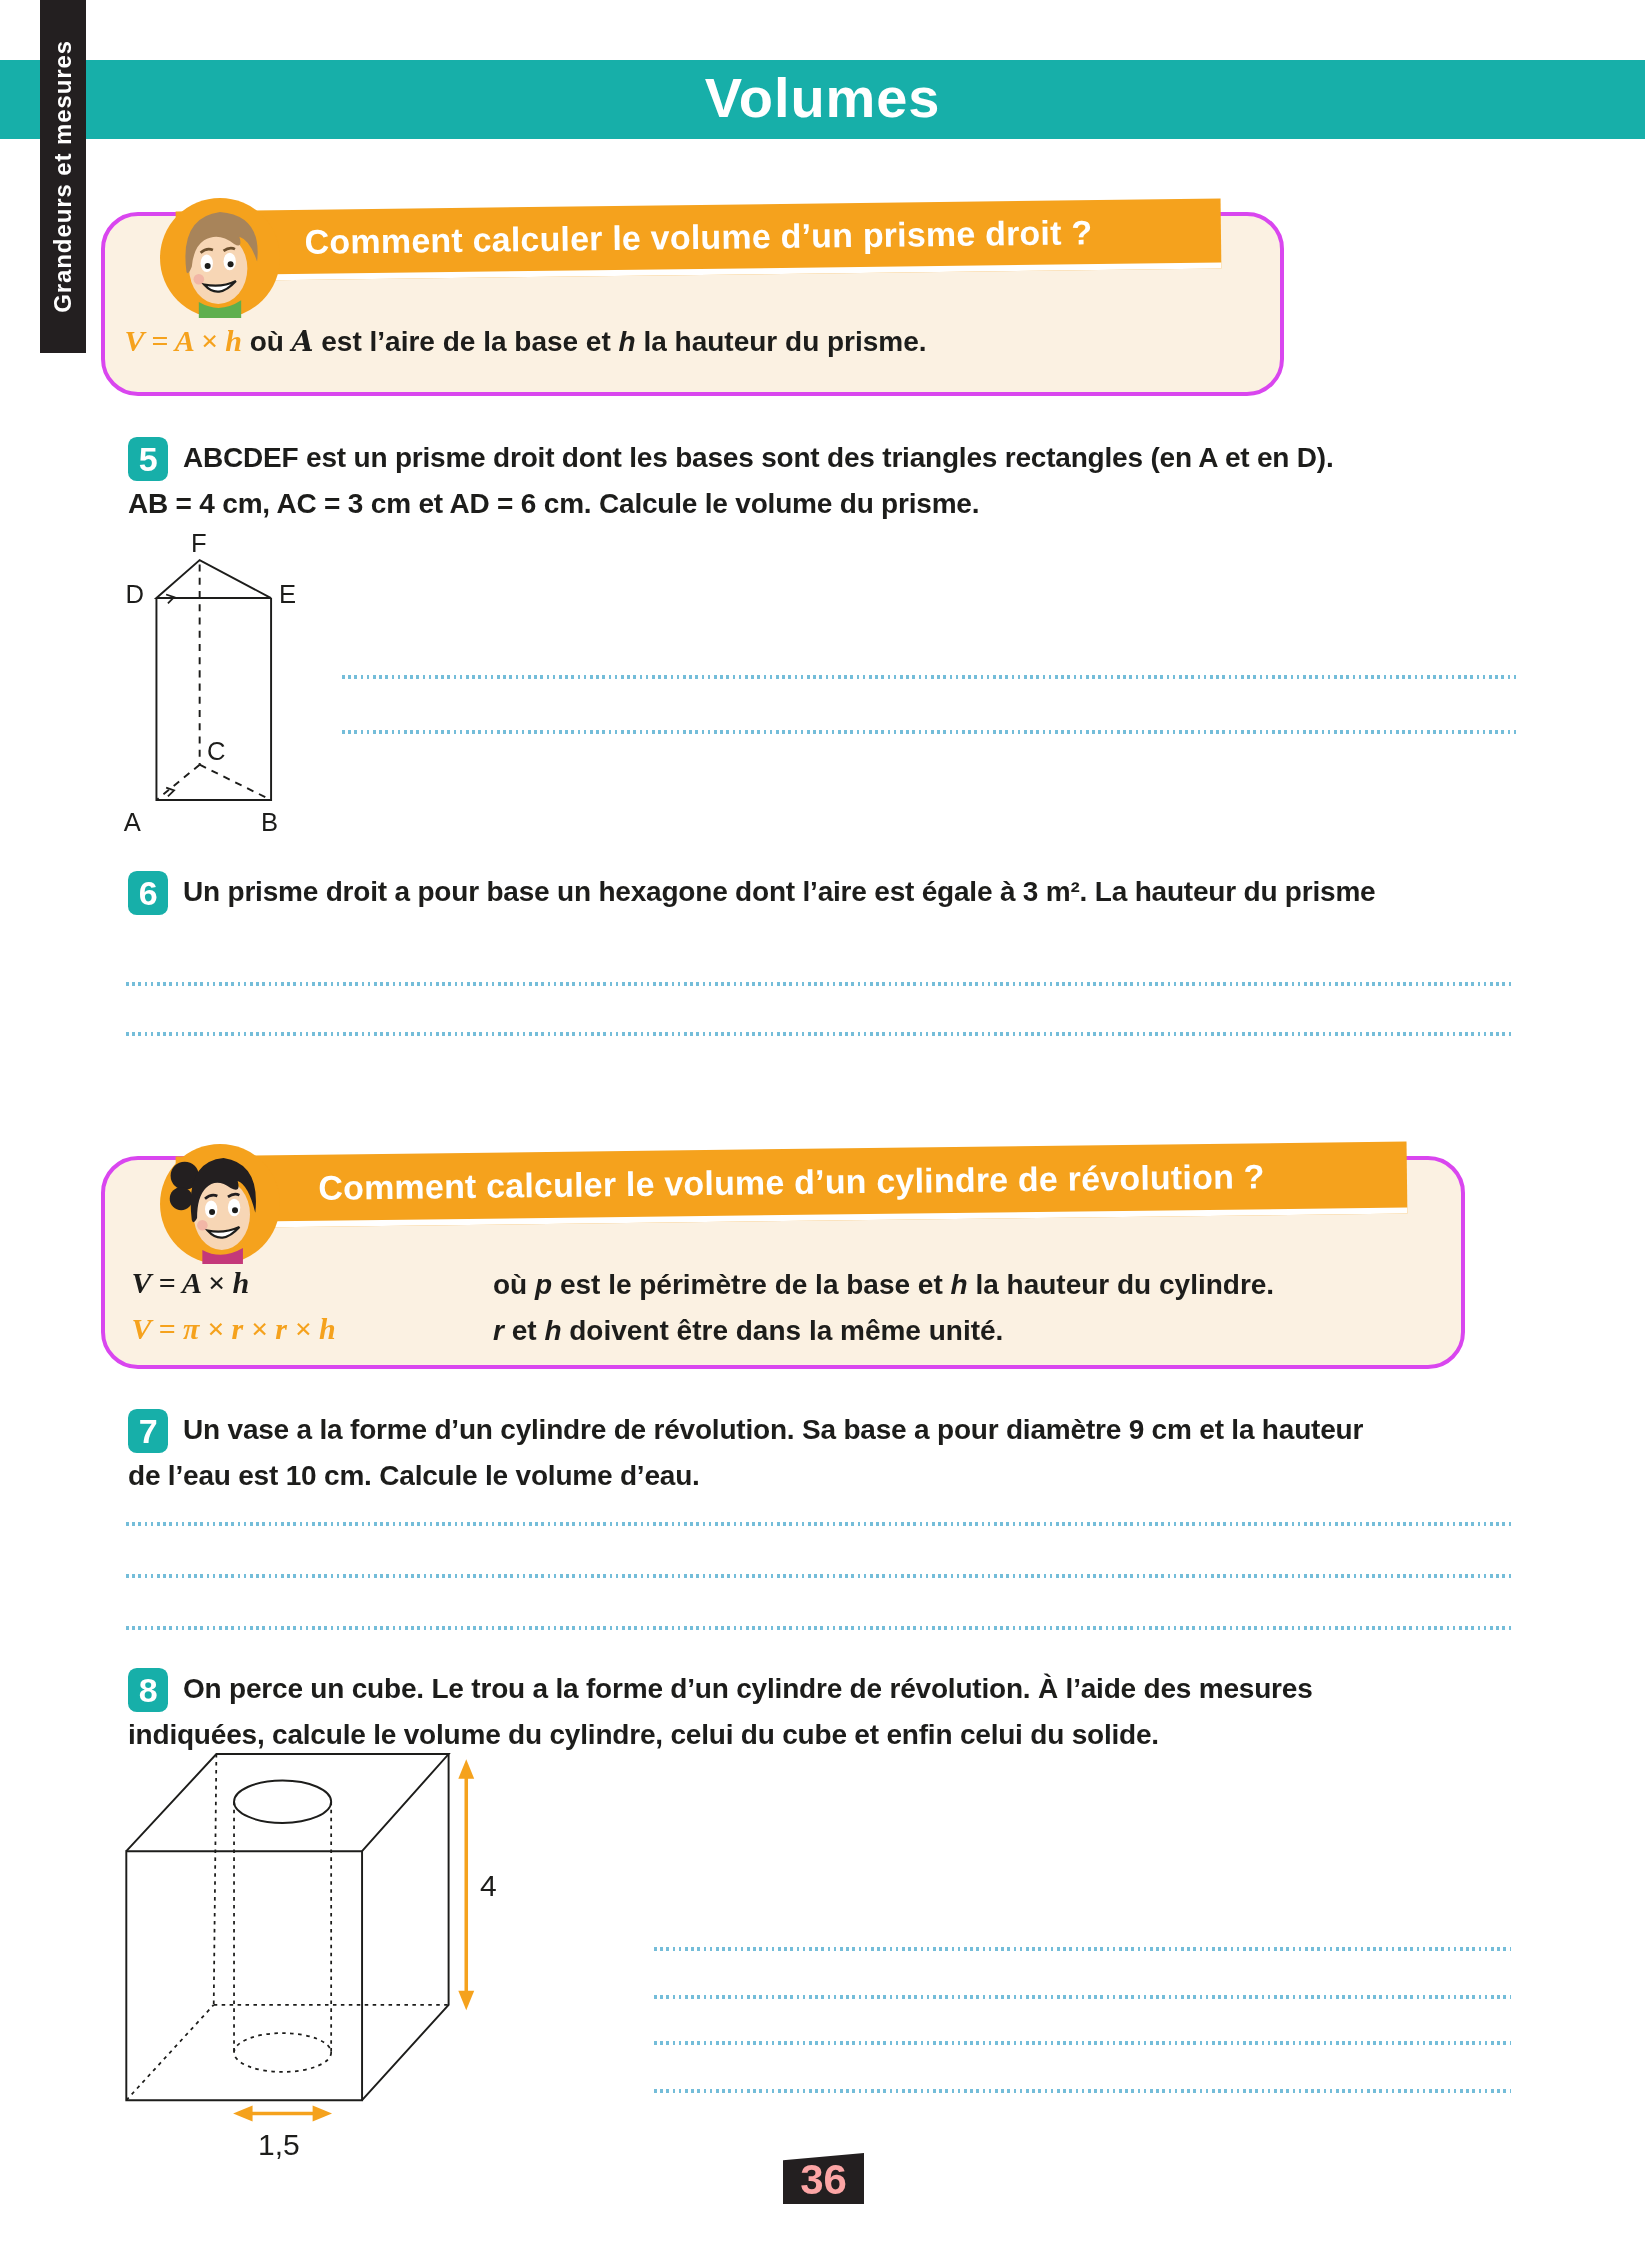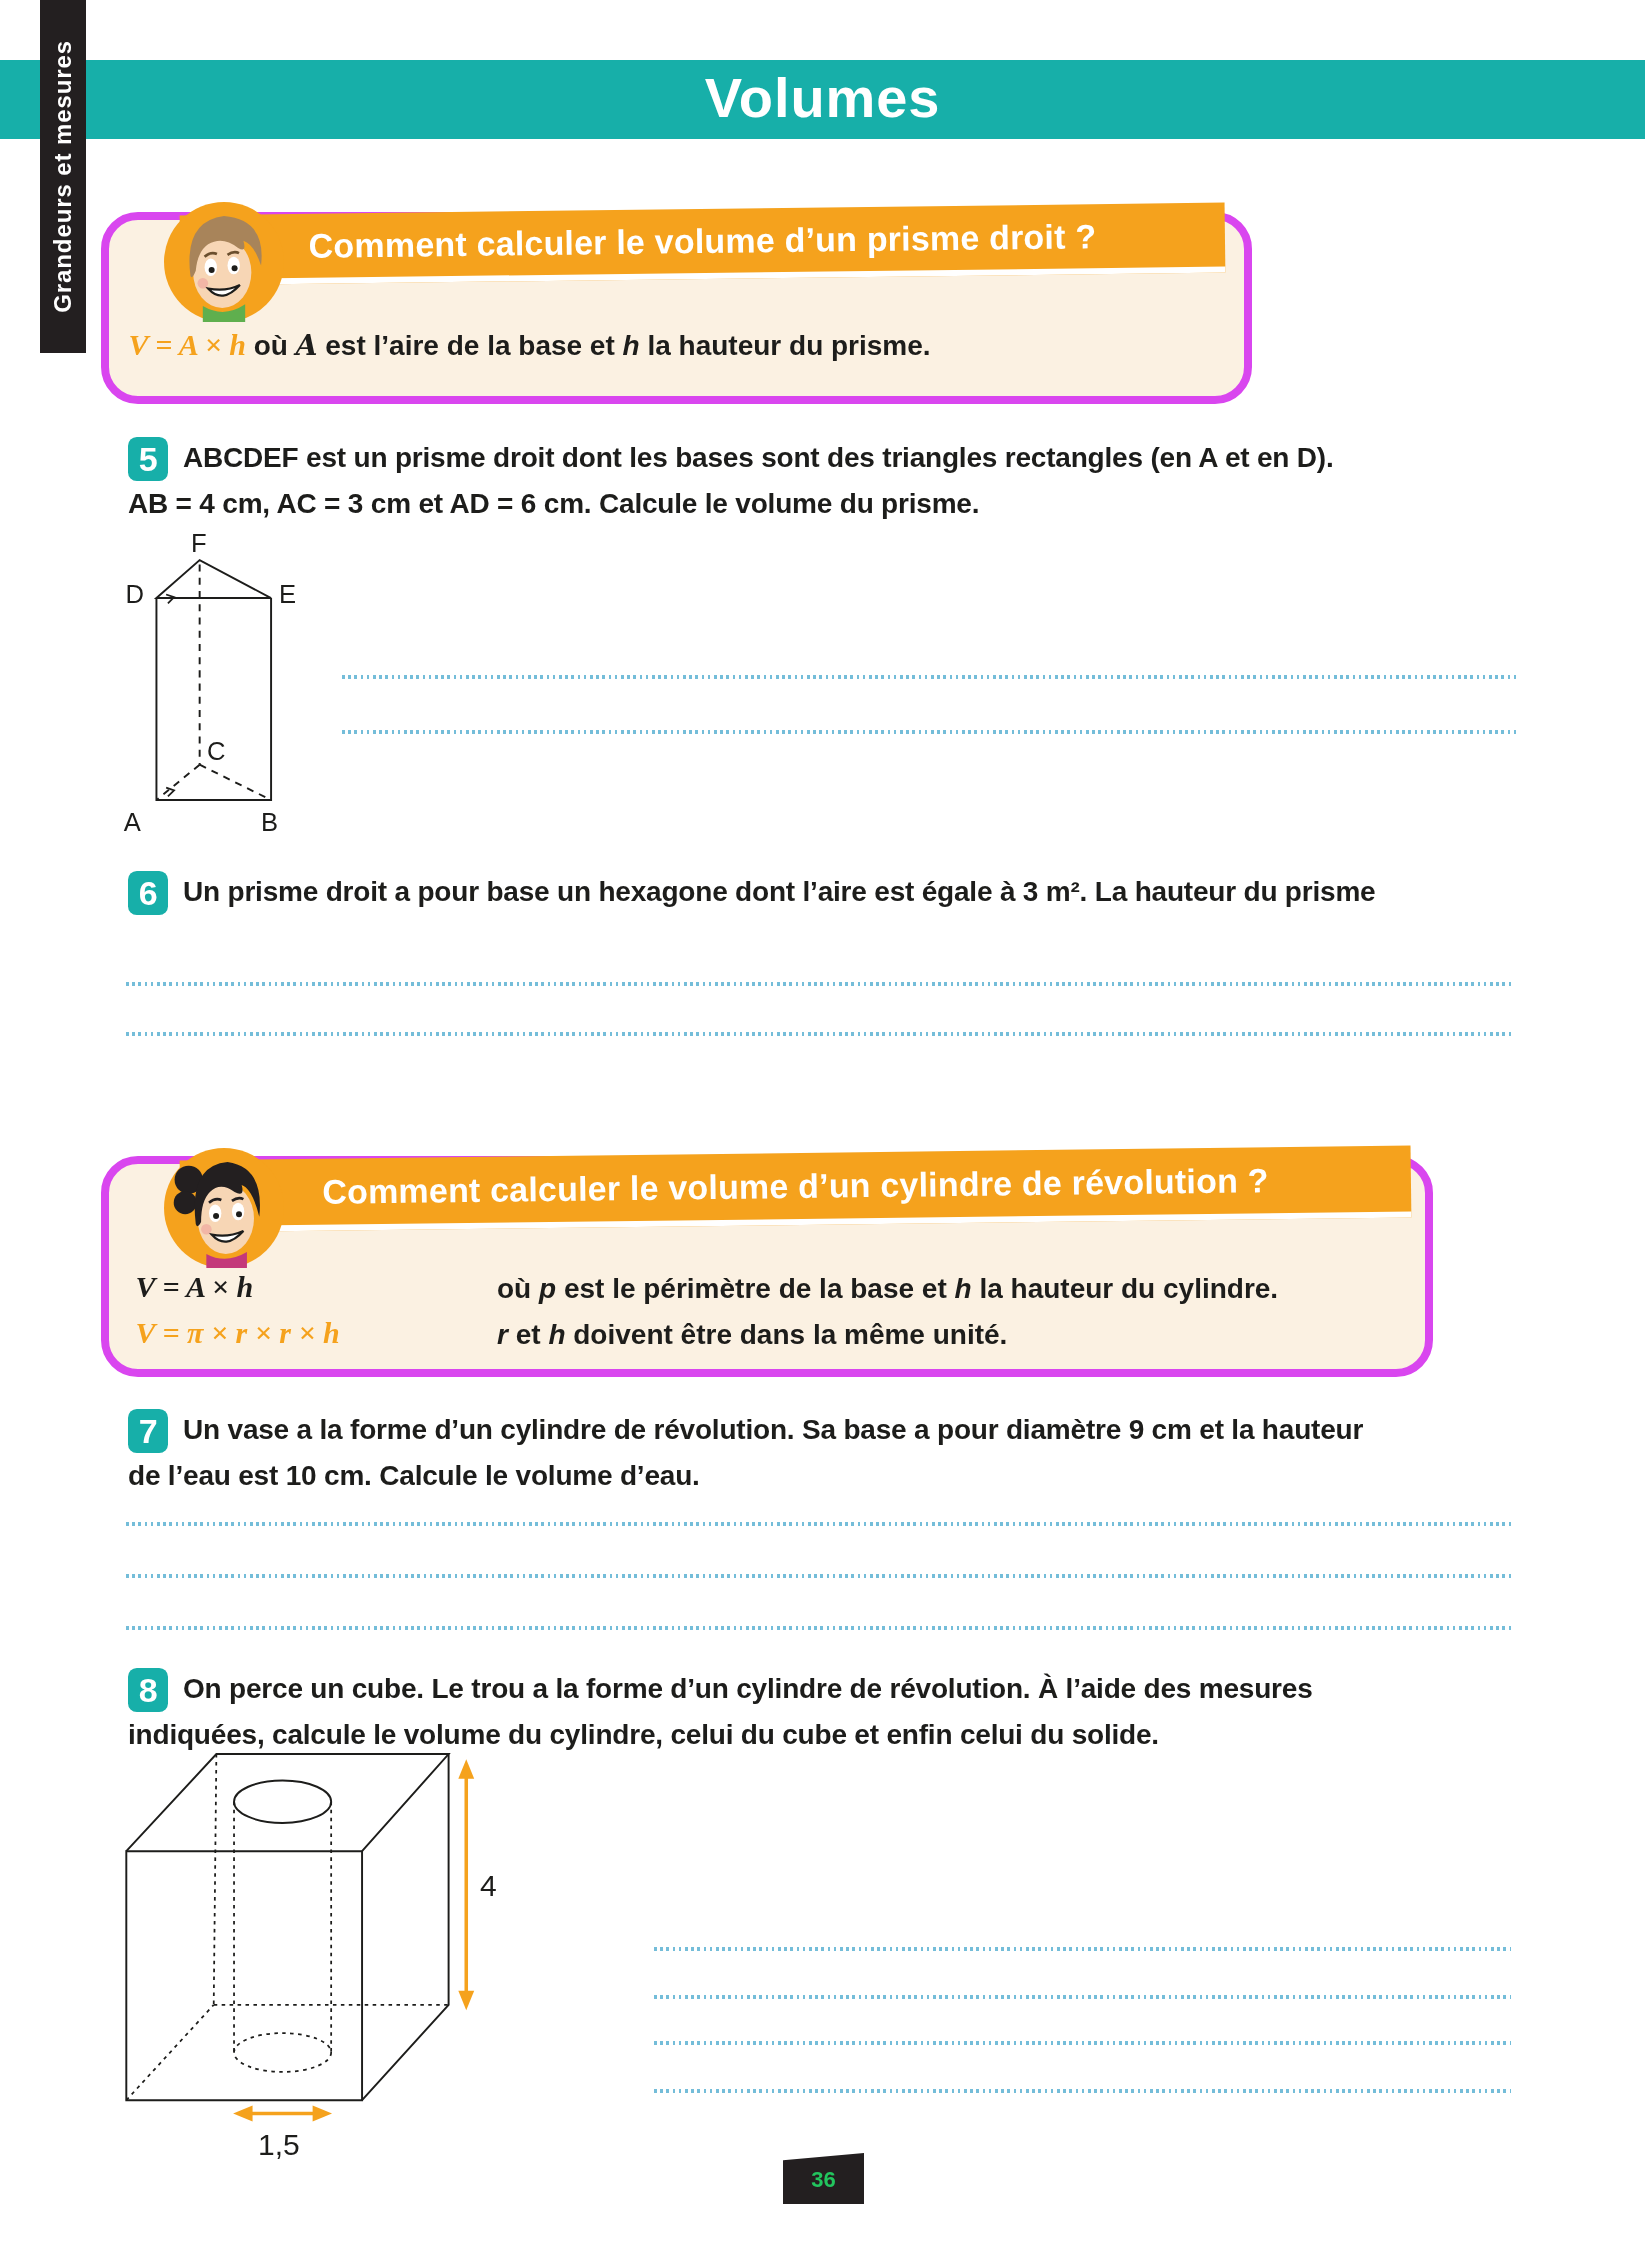--- a/index.html
+++ b/index.html
@@ -16,21 +16,21 @@
   .sidebar-strip{
     position:absolute;left:40px;top:0;width:46px;height:353px;background:#231f20;
     display:flex;align-items:center;justify-content:center;z-index:5;
   }
   .sidebar-label{
     writing-mode:vertical-rl;transform:rotate(180deg);
     color:#ffffff;font-size:24px;font-weight:700;letter-spacing:0.9px;white-space:nowrap;
   }
   
   .callout{
-    position:absolute;background:#fbf1e2;border:8px solid #d946ef;border-radius:37px;
+    position:absolute;background:#fbf1e2;border:4px solid #d946ef;border-radius:37px;padding-left:40px;
   }
   .banner{
     position:absolute;background:#f5a21d;border-bottom:6.2px solid #ffffff;
     display:flex;align-items:center;justify-content:center;
     transform:rotate(-0.7deg);z-index:2;
   }
   .banner-title{color:#ffffff;font-size:34px;font-weight:700;letter-spacing:0.2px;white-space:nowrap;}
   .avatar{position:absolute;width:120px;height:120px;z-index:3;}
   .formula-line{position:absolute;font-size:28px;font-weight:700;white-space:nowrap;}
   .formula{font-family:Liberation Serif, serif;font-style:italic;font-weight:700;font-size:30px;}
@@ -53,21 +53,21 @@
   
   .figure{position:absolute;}
   .vertex-label{position:absolute;font-size:25.6px;font-weight:500;color:#1d1d1b;}
   .dim-label{position:absolute;font-size:30px;font-weight:500;color:#1d1d1b;}
   
   .page-number-badge{
     position:absolute;left:783px;top:2153px;width:81px;height:51px;background:#231f20;
     clip-path:polygon(0 14%,100% 0,100% 100%,0 100%);
     display:flex;align-items:center;justify-content:center;
   }
-  .page-number{color:#22c55e;font-size:22px;font-weight:700;padding-top:3.5px;text-align:center;}
+  .page-number{color:#fca5a5;font-size:42px;font-weight:700;padding-top:3.5px;text-align:center;}
 </style>
 </head>
 <body>
 
 <div class="page">
 
   <div class="header-bar">
     <div class="page-title">Volumes</div>
   </div>
 

